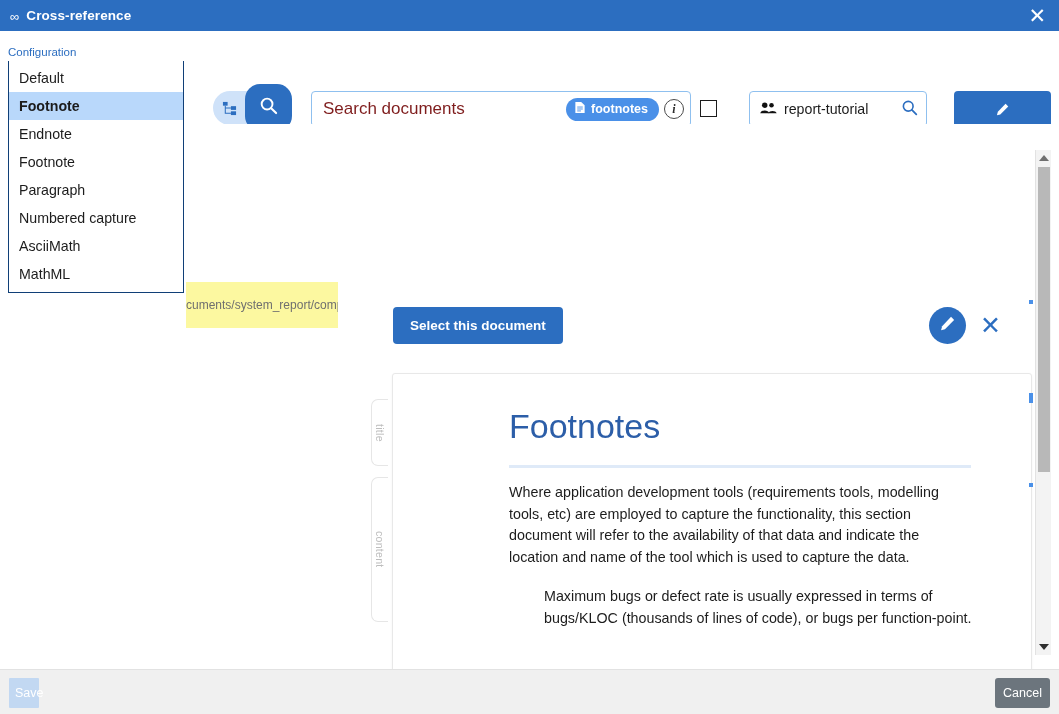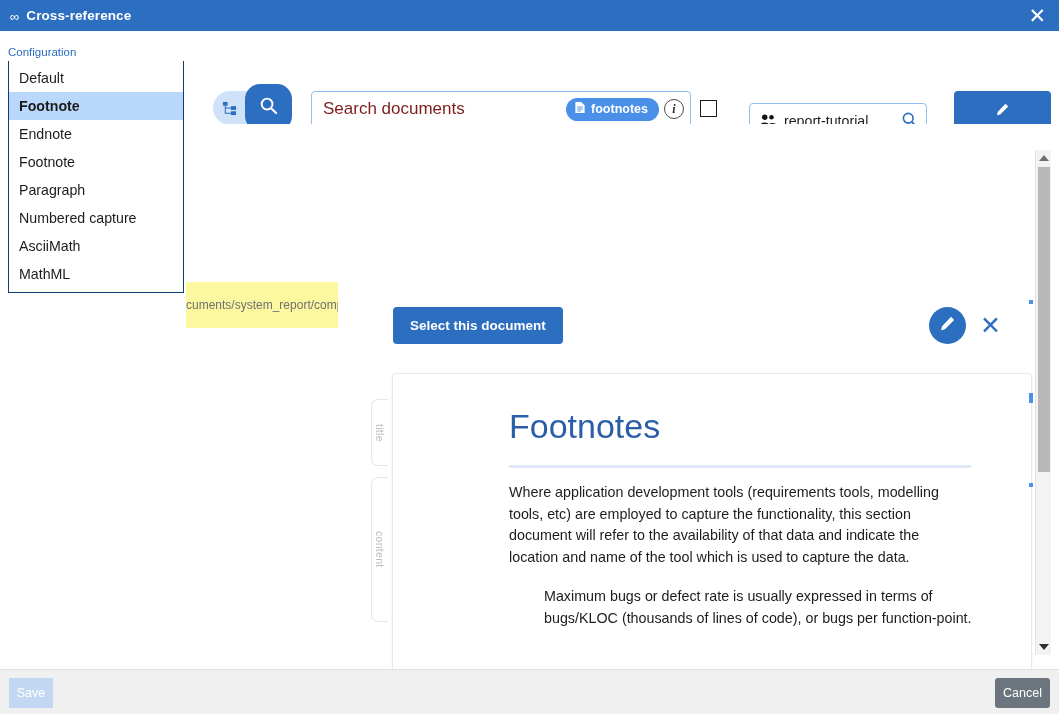--- a/index.html
+++ b/index.html
@@ -224,21 +224,21 @@
     border: 1.6px solid #1c1c1c;
     background: #fff;
     cursor: pointer;
     box-sizing: border-box;
   }
 
   
   .project-field {
     position: absolute;
     left: 749px;
-    top: 72px;
+    top: 60px;
     width: 178px;
     height: 36px;
     box-sizing: border-box;
     border: 1.2px solid #8fc0ef;
     border-radius: 4px;
     background: #fff;
     display: flex;
     align-items: center;
     padding: 0 8px 0 10px;
     cursor: pointer;
@@ -455,21 +455,21 @@
     width: 1059px;
     height: 45px;
     background: #f0f0f0;
     border-top: 1px solid #e2e2e2;
     box-sizing: border-box;
   }
   .btn-save {
     position: absolute;
     left: 9px;
     top: 8px;
-    width: 44px;
+    width: 30px;
     height: 30px;
     background: #c2d8f2;
     color: #ffffff;
     border: none;
     border-radius: 1px;
     font-size: 12.5px;
     cursor: default;
     font-family: "Liberation Sans", sans-serif;
   }
   .btn-cancel {

